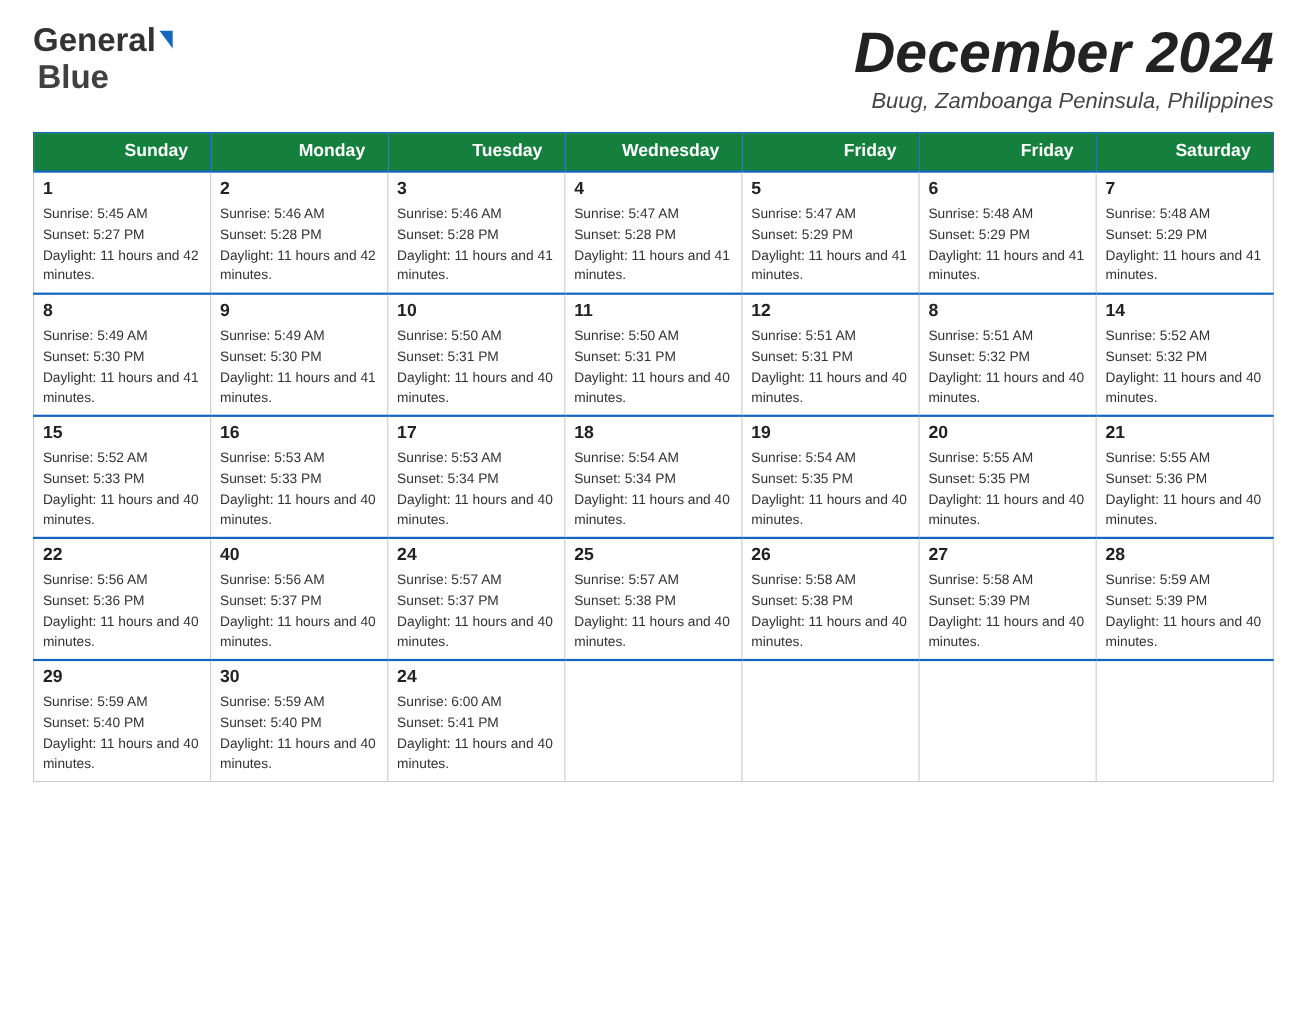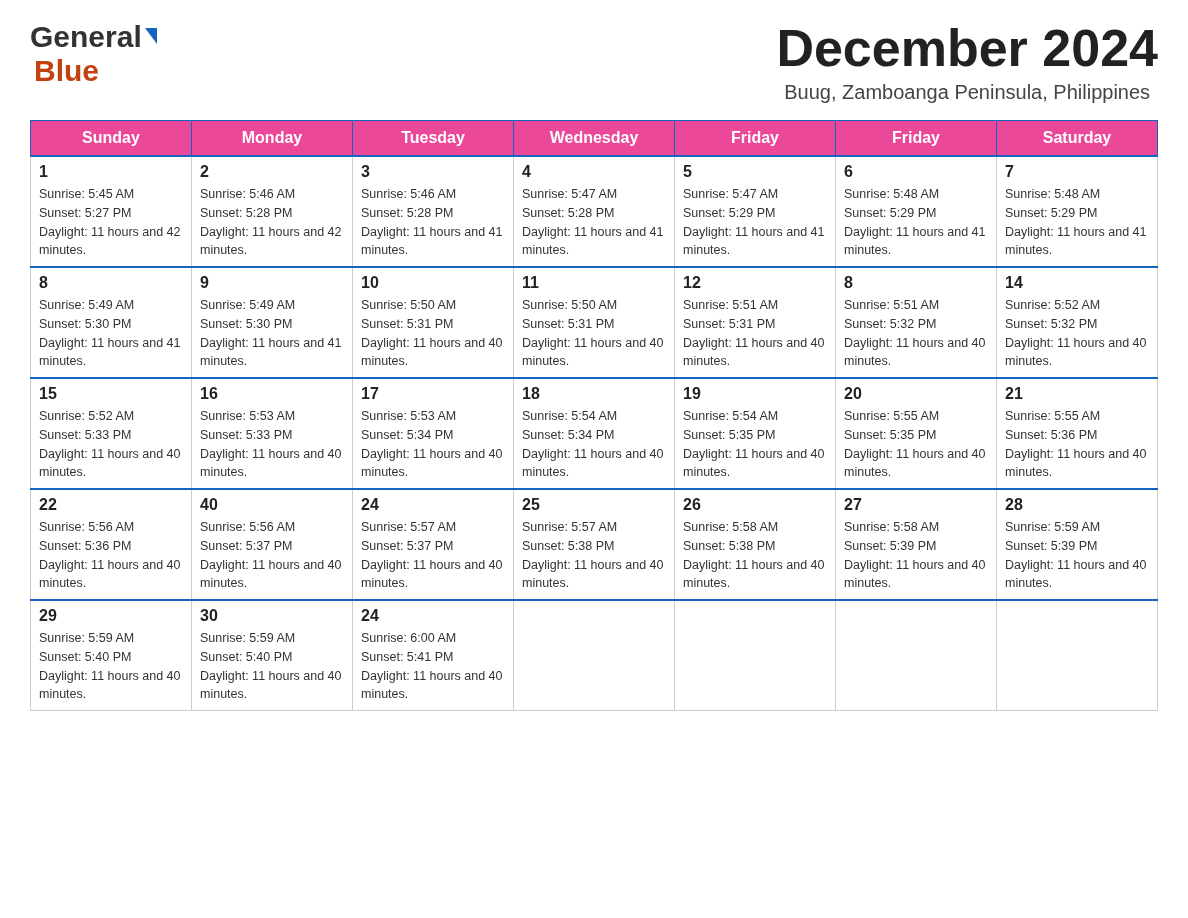--- a/index.html
+++ b/index.html
@@ -22,45 +22,46 @@
       align-items: flex-start;
     }
     .logo-container {
       display: flex;
     }
     .logo-line1 {
       display: flex;
       align-items: center;
     }
     .title-area {
-      text-align: center;
+      text-align: right;
+      font-style: italic;
     }
     .month-title {
       font-size: 52px;
       font-weight: bold;
       color: #222;
       line-height: 1.1;
     }
     .location-subtitle {
       font-size: 20px;
       color: #444;
       margin-top: 4px;
     }
     .calendar-table {
       width: 100%;
       border-collapse: collapse;
       border: 1px solid #aaa;
     }
     .calendar-table th {
-      background-color: #ec4899;
+      background-color: #15803d;
       color: #fff;
       font-size: 16px;
       font-weight: bold;
-      padding: 8px 10px;
-      text-align: center;
+      padding: 8px 20px;
+      text-align: right;
       border: 1px solid #1565c0;
     }
     .calendar-table td {
       vertical-align: top;
       padding: 6px 8px;
       border: 1px solid #ccc;
       width: calc(100% / 7);
       min-height: 90px;
     }
     .day-number {
@@ -86,21 +87,21 @@
 
 <div class="header-area">
   <div class="logo-area">
     <div class="logo-container">
       <div>
         <div class="logo-line1">
           <span style="font-size:30px;font-weight:bold;color:#333;">General</span>
           <span style="display:inline-block;width:0;height:0;border-left:12px solid transparent;border-right:0;border-top:16px solid #1565c0;margin-left:3px;margin-bottom:2px;vertical-align:middle;"></span>
         </div>
         <div>
-          <span style="font-size:30px;font-weight:bold;color:#c2410c;margin-left:4px;">Blue</span>
+          <span style="font-size:30px;font-weight:bold;color:#404040;margin-left:4px;">Blue</span>
         </div>
       </div>
     </div>
   </div>
   <div class="title-area">
     <div class="month-title">December 2024</div>
     <div class="location-subtitle">Buug, Zamboanga Peninsula, Philippines</div>
   </div>
 </div>
 

